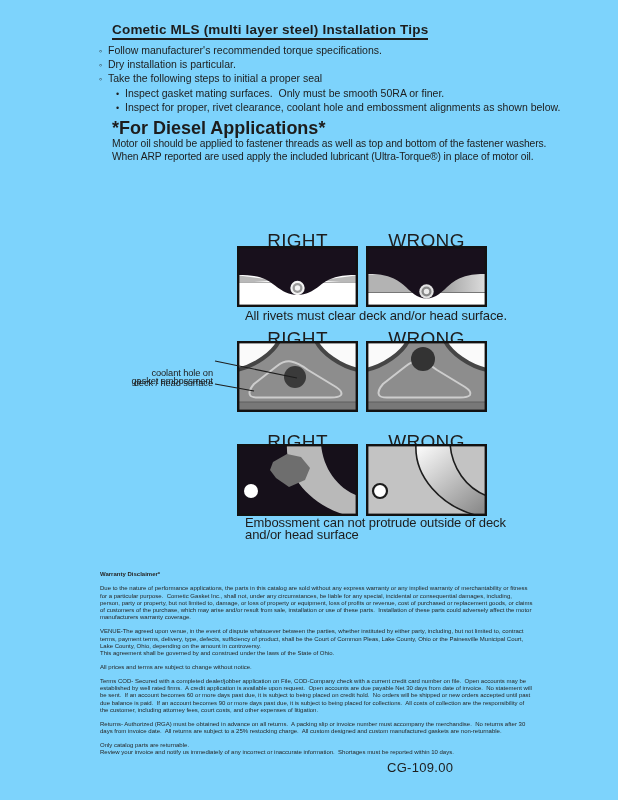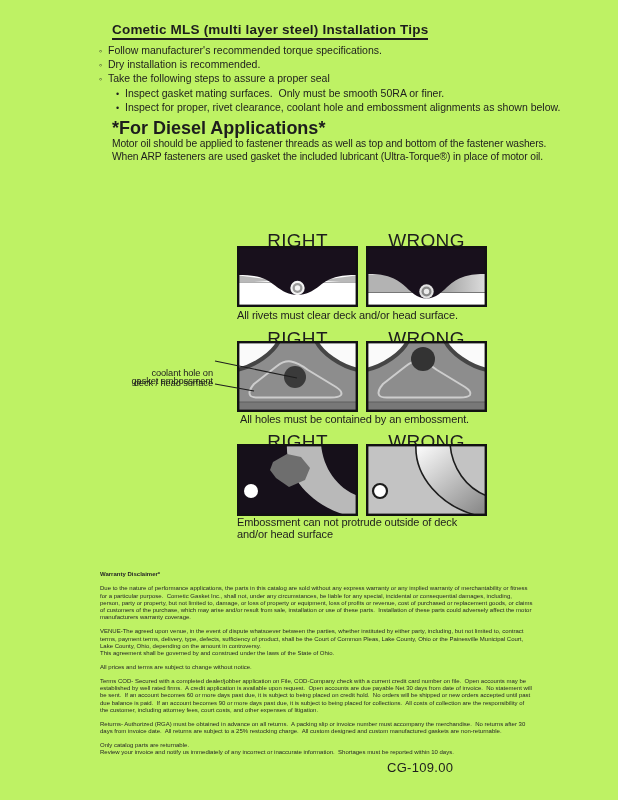--- a/index.html
+++ b/index.html
@@ -1,17 +1,17 @@
 <!DOCTYPE html>
 <html><head>
 <meta charset="utf-8">
 <style>
   html,body{margin:0;padding:0;background:#ffffff;}
   .page{
-    position:relative;width:618px;height:800px;background:#bef264;
+    position:relative;width:618px;height:800px;background:#7dd3fc;
     font-family:"Liberation Sans", sans-serif;color:#1d1d1d;overflow:hidden;
   }
   .abs{position:absolute;}
   .pre{white-space:pre-wrap;}
   
   .title{
     left:112px;top:22px;font-size:13.5px;font-weight:bold;letter-spacing:.2px;
     border-bottom:2px solid #1d1d1d;padding-bottom:1px;white-space:nowrap;
   }
   
@@ -20,21 +20,21 @@
   .tip-sub{padding-left:17px;white-space:pre;}
   .marker{display:inline-block;width:9px;font-size:9px;}
   
   .diesel-heading{left:112px;top:118px;font-size:18px;font-weight:bold;white-space:nowrap;}
   .body-text{font-size:10.3px;line-height:13.4px;letter-spacing:-.1px;}
   .diesel-p1{left:112px;top:137px;width:460px;}
   .diesel-p2{left:112px;top:168px;width:460px;}
   .diesel-note{left:112px;top:213px;width:460px;}
   
   .dlabel{width:121px;text-align:center;font-size:19px;letter-spacing:.3px;white-space:nowrap;}
-  .caption{font-size:11px;line-height:11.6px;letter-spacing:-.1px;}
+  .caption{font-size:13px;line-height:11.6px;letter-spacing:-.1px;margin-left:8px;}
   .dbox{width:121px;height:61px;}
   .dbox svg{display:block;width:100%;height:100%;}
   .dbox2{width:121px;height:71px;}
   .dbox2 svg{display:block;width:100%;height:100%;}
   .dbox3{width:121px;height:72px;}
   .dbox3 svg{display:block;width:100%;height:100%;}
   
   .ann{width:113px;text-align:right;font-size:9.3px;line-height:10.4px;letter-spacing:-.1px;}
   
   .legal{left:100px;top:571px;width:433px;font-size:6px;line-height:7.3px;color:#262626;}
@@ -45,29 +45,29 @@
 </style>
 </head>
 <body>
 
 <div class="page">
 
   <div class="abs title">Cometic MLS (multi layer steel) Installation Tips</div>
 
   <div class="abs tips">
     <div class="tip-row"><span class="marker">◦</span><span>Follow manufacturer's recommended torque specifications.</span></div>
-    <div class="tip-row"><span class="marker">◦</span><span>Dry installation is recommended.</span></div>
-    <div class="tip-row"><span class="marker">◦</span><span>Take the following steps to assure a proper seal</span></div>
+    <div class="tip-row"><span class="marker">◦</span><span>Dry installation is particular.</span></div>
+    <div class="tip-row"><span class="marker">◦</span><span>Take the following steps to initial a proper seal</span></div>
     <div class="tip-sub"><span class="marker">•</span><span>Inspect gasket mating surfaces.  Only must be smooth 50RA or finer.</span></div>
     <div class="tip-sub"><span class="marker">•</span><span>Inspect for proper, rivet clearance, coolant hole and embossment alignments as shown below.</span></div>
   </div>
 
   <div class="abs diesel-heading">*For Diesel Applications*</div>
   <div class="abs body-text pre diesel-p1">Motor oil should be applied to fastener threads as well as top and bottom of the fastener washers.
-When ARP fasteners are used gasket the included lubricant (Ultra-Torque®) in place of motor oil.</div>
+When ARP reported are used apply the included lubricant (Ultra-Torque®) in place of motor oil.</div>
 
   <div class="abs dlabel" style="left:237px;top:230px;">RIGHT</div>
   <div class="abs dlabel" style="left:366px;top:230px;">WRONG</div>
 
   <div class="abs dbox" style="left:237px;top:246px;">
     <svg viewBox="0 0 121 61">
       <rect width="121" height="61" fill="#ffffff"></rect>
       <polygon points="2,29.5 40,34.5 2,37" fill="#b9b9b9"></polygon>
       <polygon points="119,29.5 81,34.5 119,37" fill="#b9b9b9"></polygon>
       <line x1="2" y1="36.5" x2="46" y2="36.5" stroke="#b0b0b0" stroke-width="1"></line>
@@ -137,21 +137,20 @@
       <path d="M0,0 H42 C36,12 18,25 0,29 Z" fill="#fafafa"></path>
       <path d="M121,0 H79 C85,12 103,25 121,29 Z" fill="#fafafa"></path>
       <path d="M42,0 C36,12 18,25 0,29" stroke="#454545" stroke-width="4" fill="none"></path>
       <path d="M79,0 C85,12 103,25 121,29" stroke="#454545" stroke-width="4" fill="none"></path>
       <path d="M13,54 Q11,50 17,43 L40,25 Q47,19.5 54,20.5 Q61,21.5 71,29 L99,46 Q106,50.5 104,54 Q102,56.5 94,56.5 L21,56.5 Q14,56.5 13,54 Z" fill="none" stroke="#cdcdcd" stroke-width="2"></path>
       <circle cx="57" cy="18" r="12" fill="#333333"></circle>
       <rect x="1.2" y="1.2" width="118.6" height="68.6" fill="none" stroke="#121212" stroke-width="2.4"></rect>
     </svg>
   </div>
 
-  <div class="abs caption" style="left:240px;top:414px;">All holes must be contained by an embossment.</div>
 
   <div class="abs dlabel" style="left:237px;top:431px;">RIGHT</div>
   <div class="abs dlabel" style="left:366px;top:431px;">WRONG</div>
 
   <div class="abs dbox3" style="left:237px;top:444px;">
     <svg viewBox="0 0 121 72">
       <rect width="121" height="72" fill="#16101a"></rect>
       <path d="M50,0 L84,0 C86,24 100,44 121,52 L121,72 L112,72 C74,62 48,32 50,0 Z" fill="#b9b9b9"></path>
       <polygon points="36,18 50,10 64,13 73,24 68,36 52,43 39,34 33,26" fill="#6e6e6e"></polygon>
       <circle cx="14" cy="47" r="7" fill="#ffffff"></circle>

